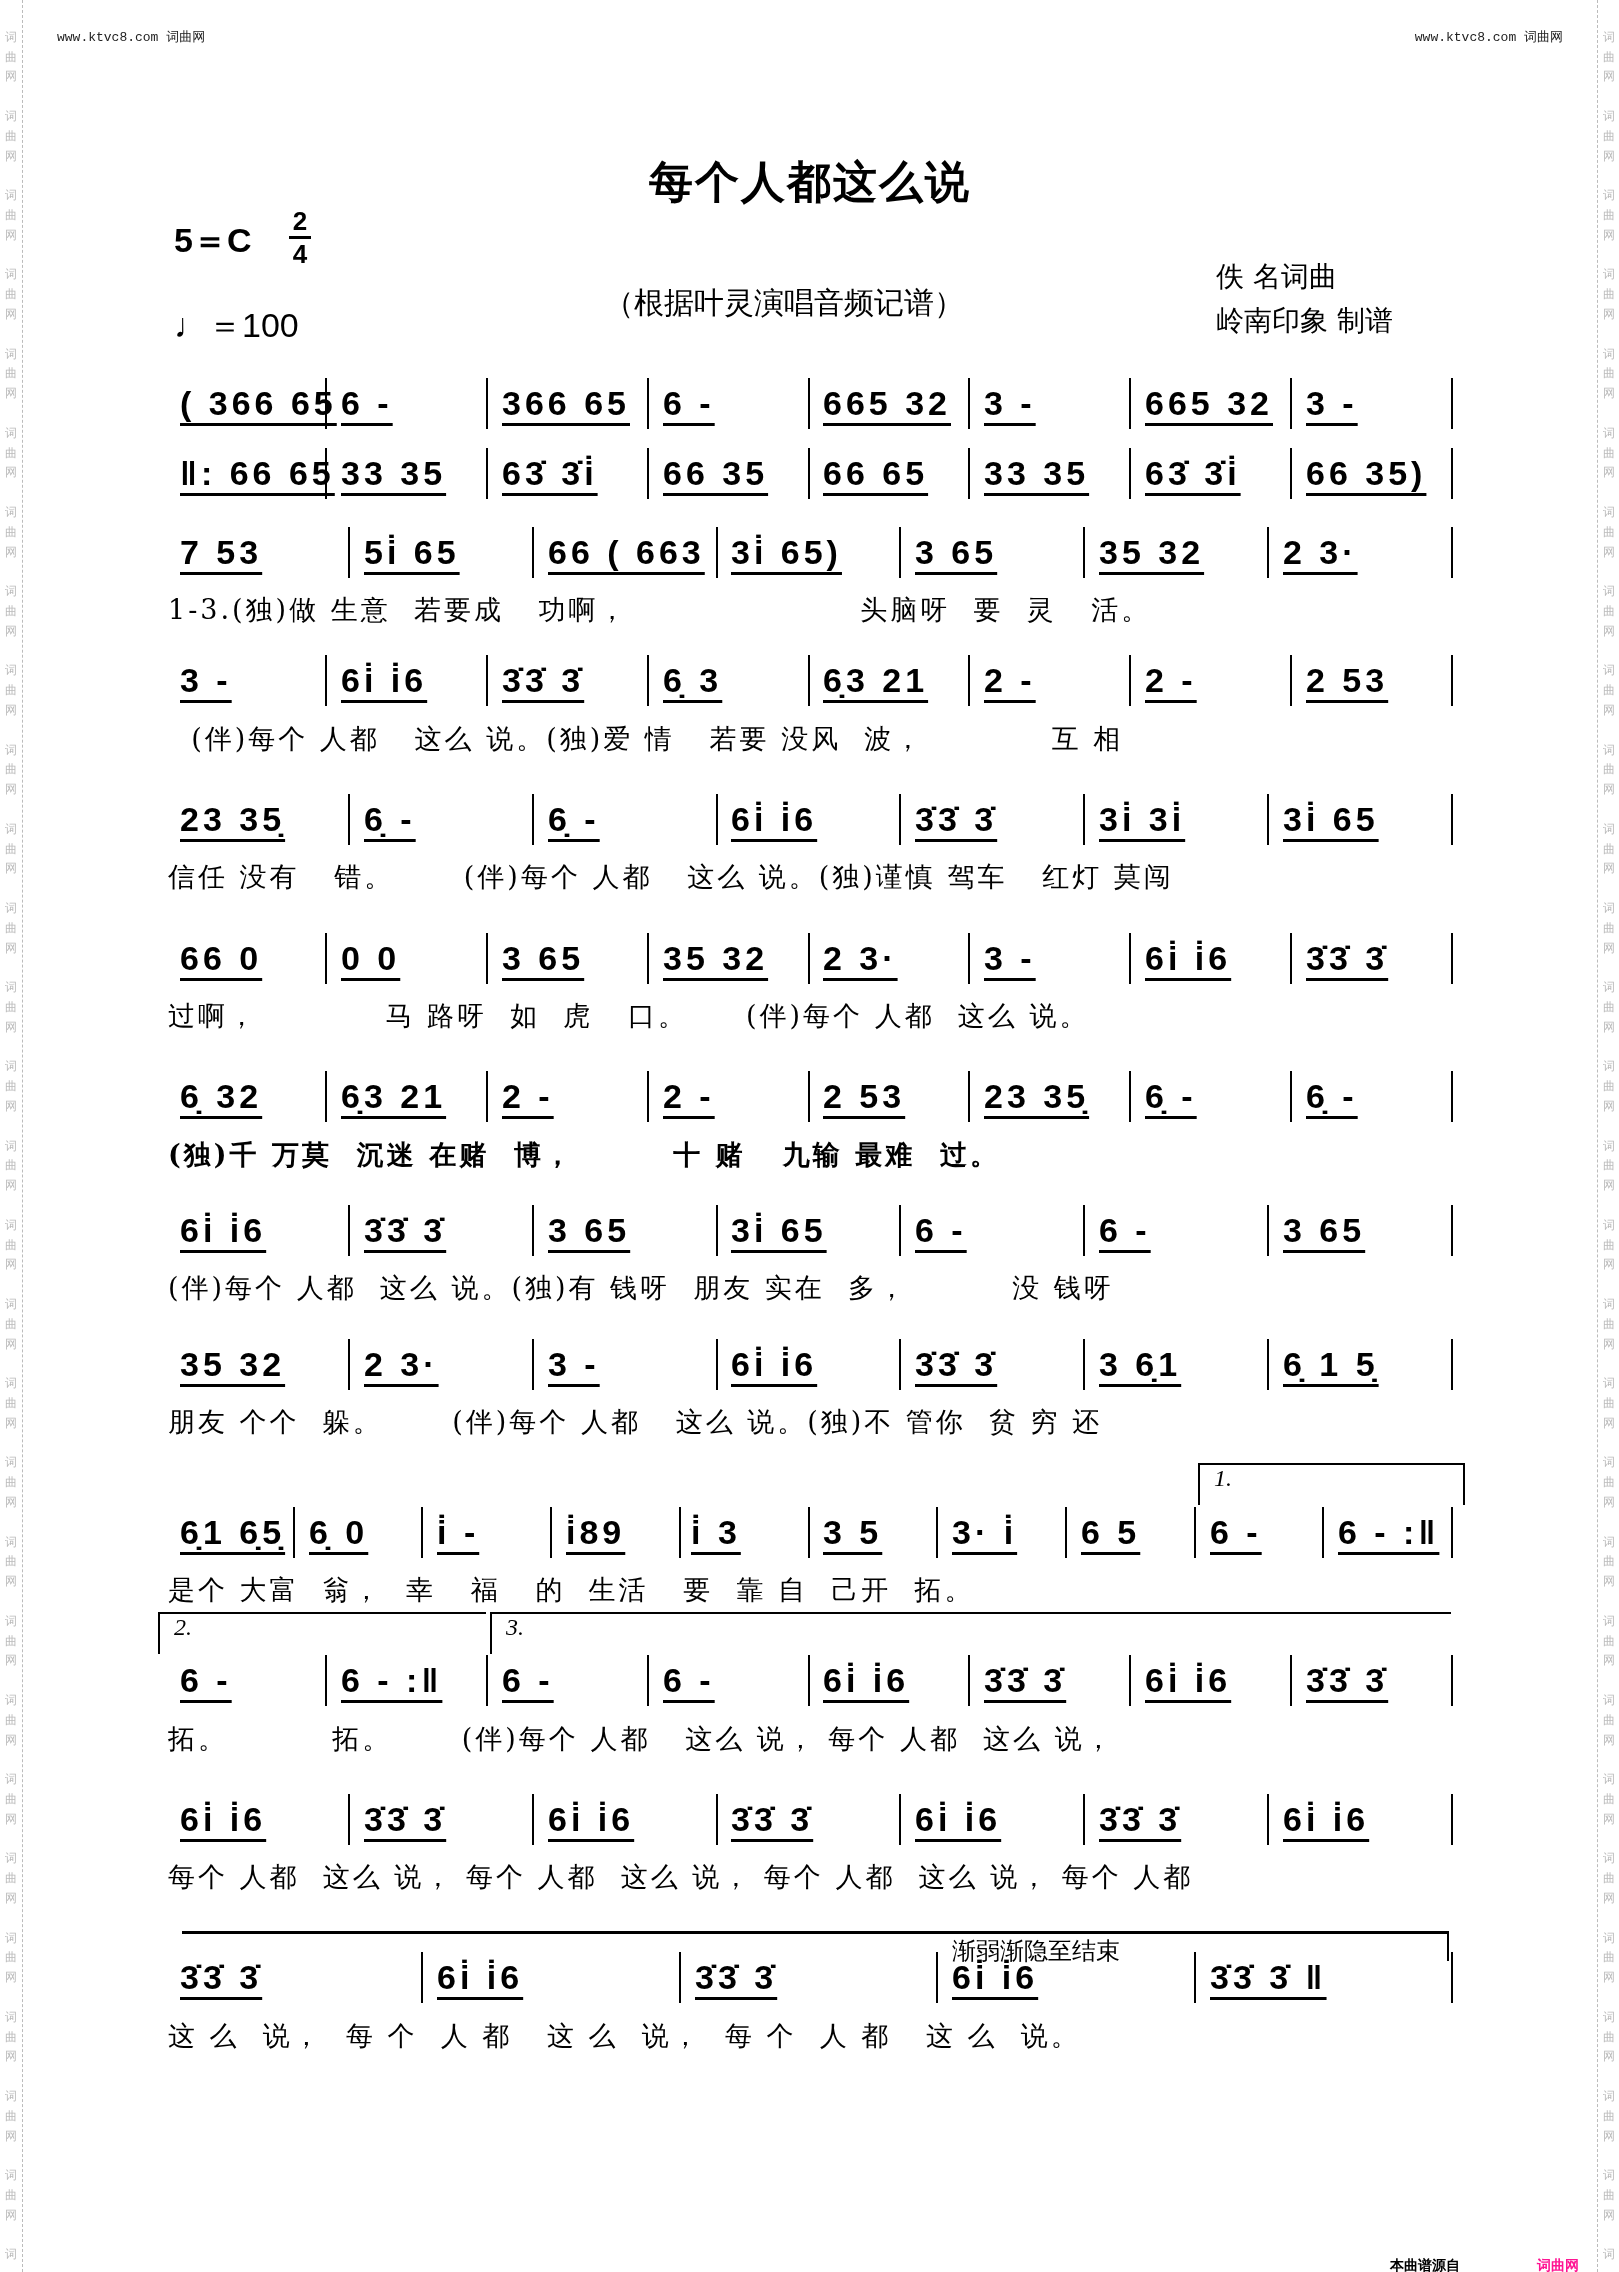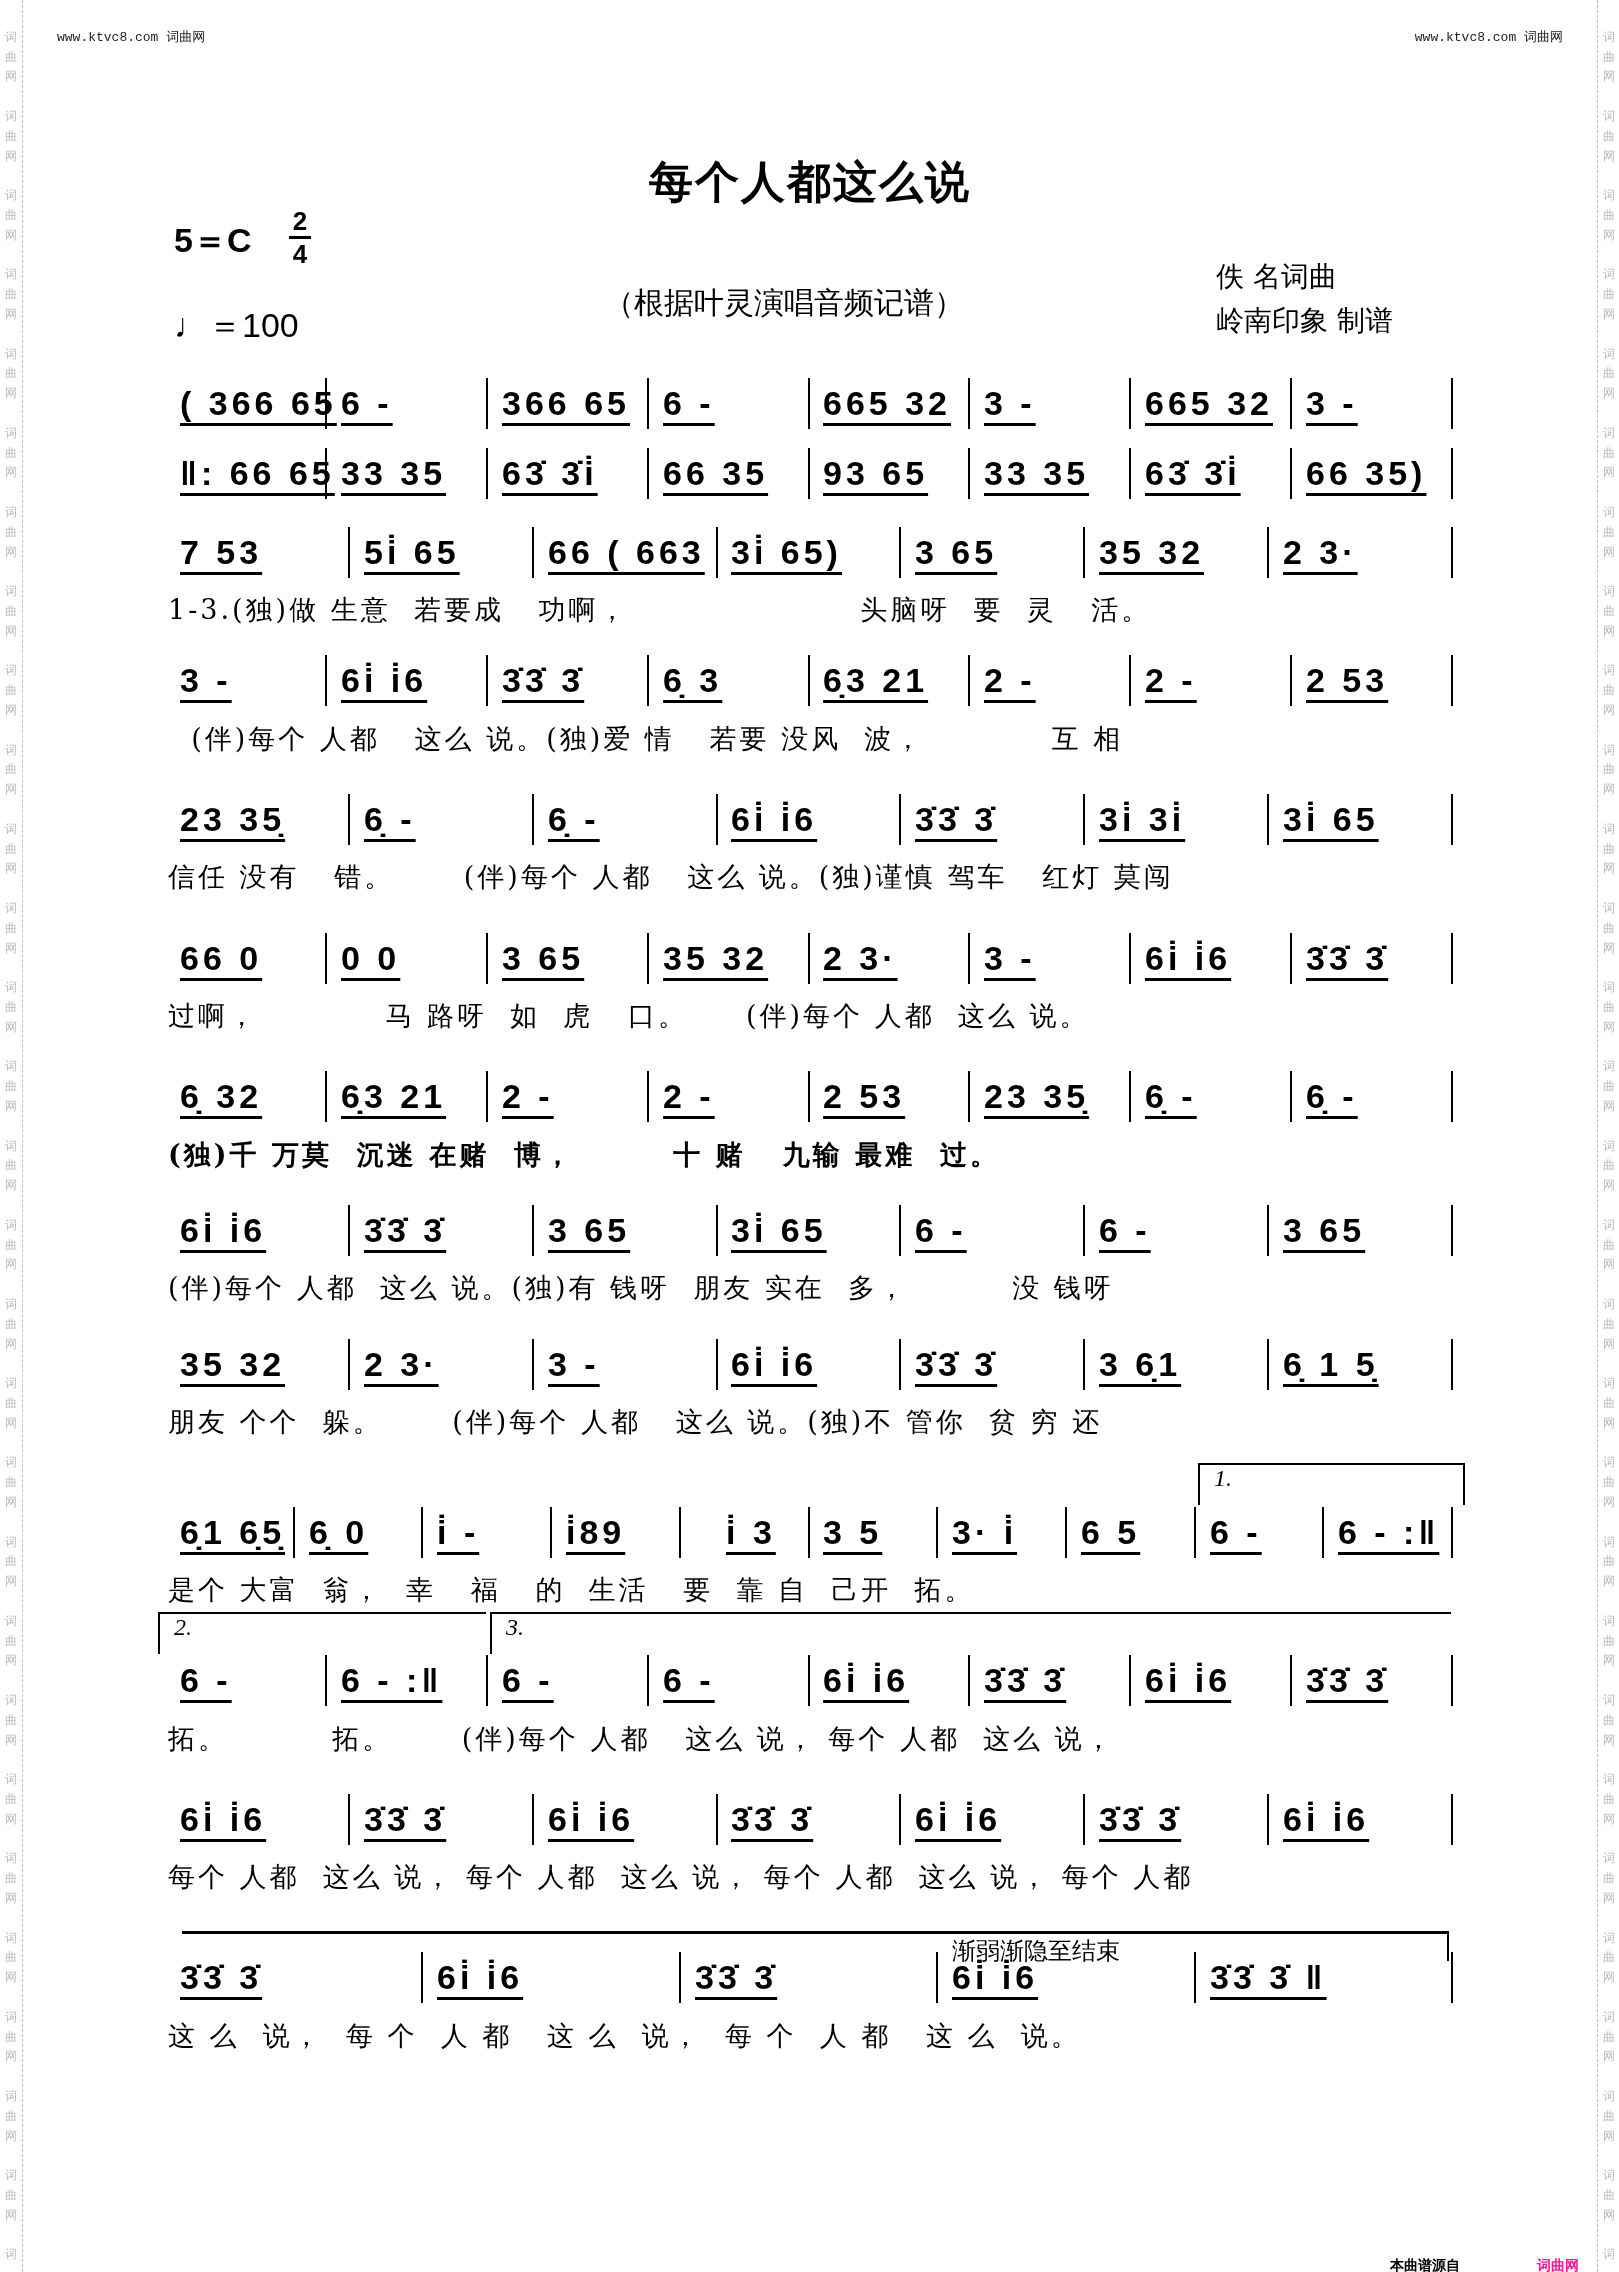--- a/index.html
+++ b/index.html
@@ -242,21 +242,21 @@
     </div>
     <div class="nrow" style="top: 444px;">
       <div class="meas ul" style="left: 12px; width: 141px;">‖: 66 65</div>
       <div class="bar" style="left: 157px;"></div>
       <div class="meas ul" style="left: 173px; width: 141px;">33 35</div>
       <div class="bar" style="left: 318px;"></div>
       <div class="meas ul" style="left: 334px; width: 141px;">63̇ 3̇i̇</div>
       <div class="bar" style="left: 479px;"></div>
       <div class="meas ul" style="left: 495px; width: 141px;">66 35</div>
       <div class="bar" style="left: 640px;"></div>
-      <div class="meas ul" style="left: 655px; width: 141px;">93 65</div>
+      <div class="meas ul" style="left: 655px; width: 141px;">66 65</div>
       <div class="bar" style="left: 800px;"></div>
       <div class="meas ul" style="left: 816px; width: 141px;">33 35</div>
       <div class="bar" style="left: 961px;"></div>
       <div class="meas ul" style="left: 977px; width: 141px;">63̇ 3̇i̇</div>
       <div class="bar" style="left: 1122px;"></div>
       <div class="meas ul" style="left: 1138px; width: 141px;">66 35)</div>
       <div class="bar" style="left: 1283px;"></div>
     </div>
     <div class="nrow" style="top: 523px;">
       <div class="meas ul" style="left: 12px; width: 164px;">7 53</div>
@@ -385,21 +385,21 @@
     <div class="lyr" style="top: 1404px;">朋友 个个  躲。      (伴)每个 人都   这么 说。(独)不 管你  贫 穷 还</div>
     <div class="nrow" style="top: 1503px;">
       <div class="meas ul" style="left: 12px; width: 109px;">6̣1 6̣5̣</div>
       <div class="bar" style="left: 125px;"></div>
       <div class="meas ul" style="left: 141px; width: 109px;">6̣ 0</div>
       <div class="bar" style="left: 253px;"></div>
       <div class="meas ul" style="left: 269px; width: 109px;">i̇ -</div>
       <div class="bar" style="left: 382px;"></div>
       <div class="meas ul" style="left: 398px; width: 109px;">i̇89</div>
       <div class="bar" style="left: 511px;"></div>
-      <div class="meas ul" style="left: 558px; width: 109px;">i̇ 3</div>
+      <div class="meas ul" style="left: 523px; width: 109px;">i̇ 3</div>
       <div class="bar" style="left: 640px;"></div>
       <div class="meas ul" style="left: 655px; width: 109px;">3 5</div>
       <div class="bar" style="left: 768px;"></div>
       <div class="meas ul" style="left: 784px; width: 109px;">3· i̇</div>
       <div class="bar" style="left: 897px;"></div>
       <div class="meas ul" style="left: 913px; width: 109px;">6 5</div>
       <div class="bar" style="left: 1026px;"></div>
       <div class="meas ul" style="left: 1042px; width: 109px;">6 -</div>
       <div class="bar" style="left: 1154px;"></div>
       <div class="meas ul" style="left: 1170px; width: 109px;">6 - :‖</div>

